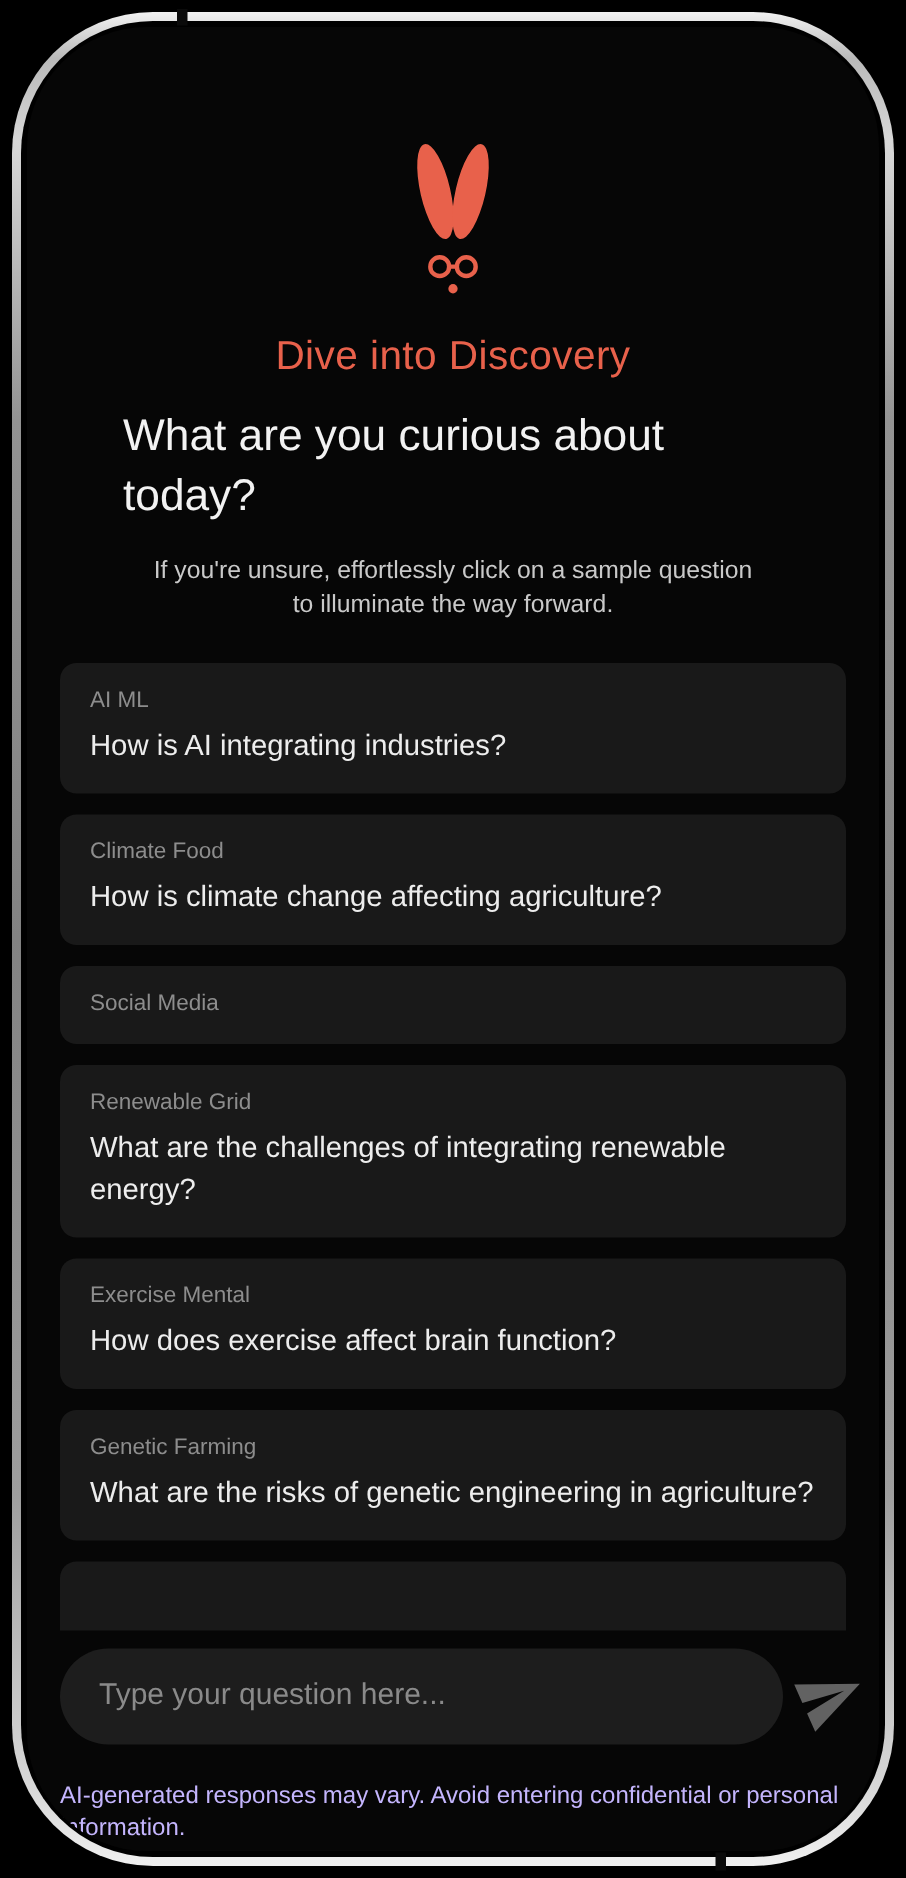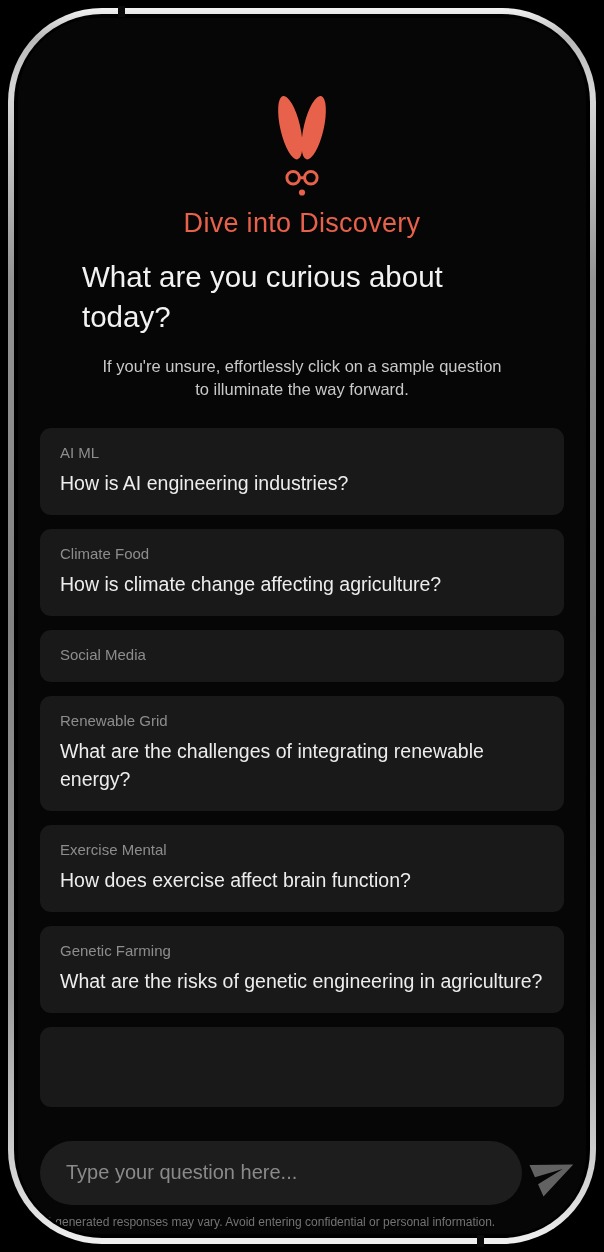--- a/index.html
+++ b/index.html
@@ -24,21 +24,21 @@
   
   .screen{
     position:absolute;inset:18px;border-radius:80px;
     background:#060606;overflow:hidden;color:#ececec;
   }
   .content{padding:72px 22px 0;}
   
   .logo{display:flex;justify-content:center;}
   
   .title{
-    text-align:center;
+    margin-top:14px;text-align:center;
     font-size:27px;font-weight:400;color:#E8614B;letter-spacing:.3px;
   }
   .heading{
     margin:18px auto 0;max-width:440px;text-align:left;
     font-size:29.5px;line-height:1.36;font-weight:400;color:#f2f2f2;
   }
   .subtitle{
     margin:18px auto 0;max-width:402px;text-align:center;
     font-size:16.5px;line-height:1.4;font-weight:400;color:#c9c9c9;
   }
@@ -66,21 +66,21 @@
     font-family:"Liberation Sans", sans-serif;
   }
   .question-input::placeholder{color:#8a8a8a;opacity:1;}
   .send-btn{
     flex:0 0 auto;width:52px;height:56px;margin-left:6px;margin-right:-16px;
     background:none;border:none;padding:0;cursor:pointer;
     display:flex;align-items:center;justify-content:center;
   }
   .send-btn svg{transform:rotate(-24deg);}
   .disclaimer{
-    margin:9px 0 0;font-size:12px;line-height:1.35;color:#737373;
+    margin:24px 0 0;font-size:16px;line-height:1.35;color:#c4b5fd;
   }
 </style>
 </head>
 <body>
 
 <div class="stage">
   <div class="frame"></div>
   <div class="frame-inner"></div>
   <div class="band band-top"></div>
   <div class="band band-bottom"></div>
@@ -99,21 +99,21 @@
         </svg>
       </div>
 
       <div class="title">Dive into Discovery</div>
       <h1 class="heading">What are you curious about today?</h1>
       <p class="subtitle">If you're unsure, effortlessly click on a sample question to illuminate the way forward.</p>
 
       <div class="cards" id="cards">
   <div class="card">
     <div class="card-tag">AI ML</div>
-    <div class="card-question">How is AI engineering industries?</div>
+    <div class="card-question">How is AI integrating industries?</div>
   </div>
 
   <div class="card">
     <div class="card-tag">Climate Food</div>
     <div class="card-question">How is climate change affecting agriculture?</div>
   </div>
 
   <div class="card">
     <div class="card-tag">Social Media</div>
   </div>

